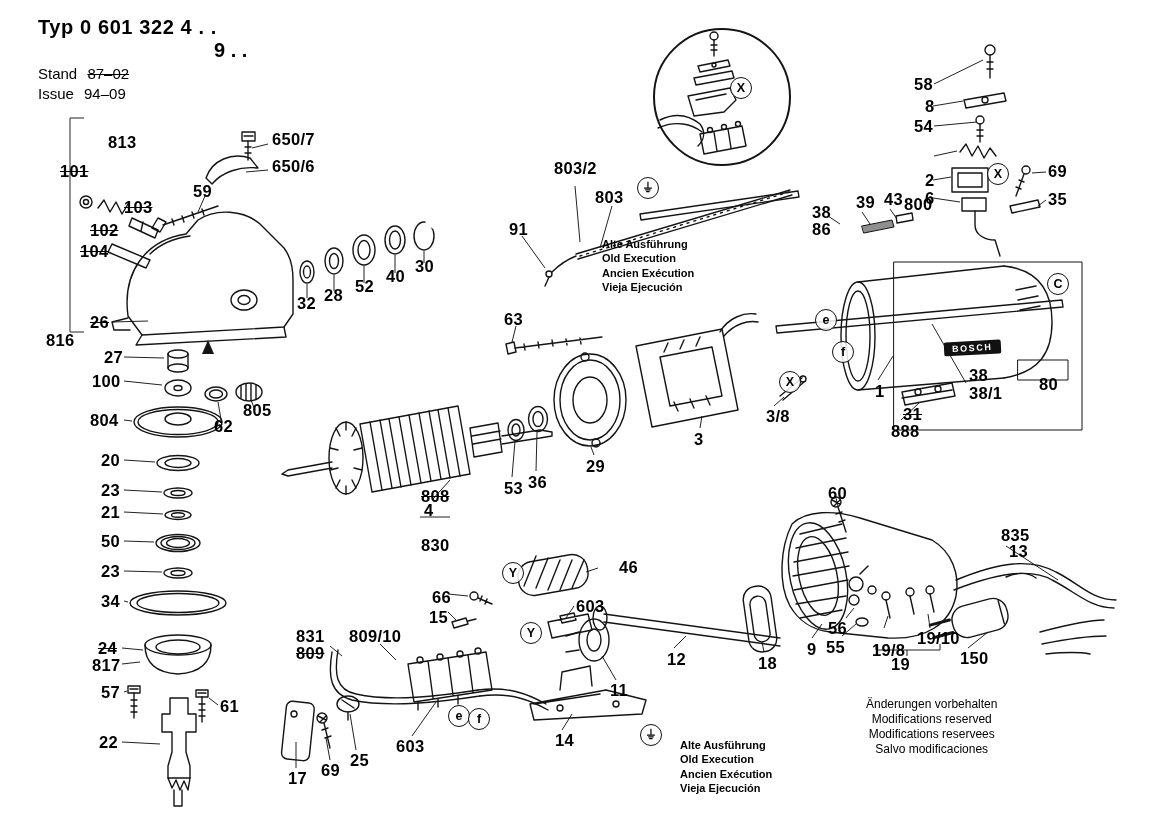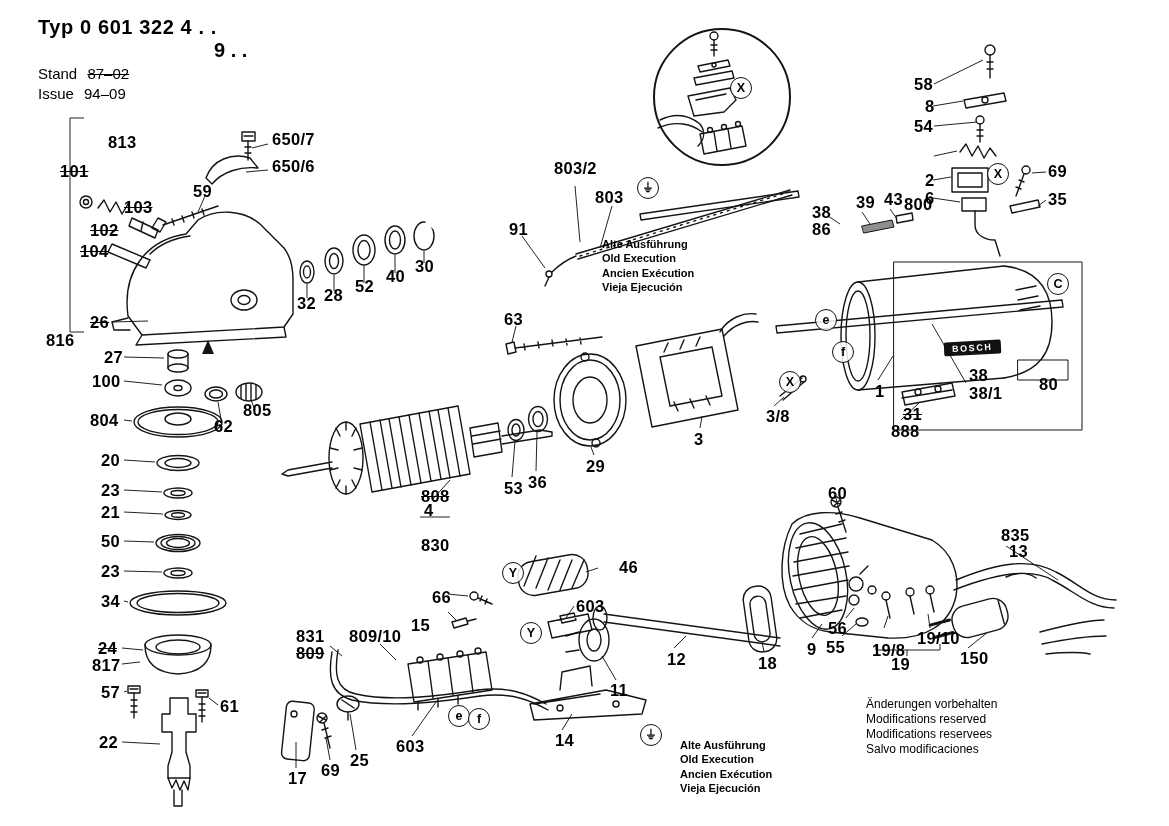--- a/index.html
+++ b/index.html
@@ -31,21 +31,21 @@
   .typ-line2 { font-size:20px; font-weight:700; margin-left:176px; }
   .meta-line { font-size:15px; margin-top:3px; }
   .meta-line .lbl { margin-right:6px; }
   .strike { text-decoration:line-through; }
 
   .note { position:absolute; font-size:11px; line-height:1.3; }
   .note .b { font-weight:700; }
   #note1 { left:602px; top:237px; }
   #note2 { left:680px; top:738px; }
 
-  #footer-disclaimer { position:absolute; left:866px; top:697px; font-size:12px; line-height:1.25; }
+  #footer-disclaimer { position:absolute; left:866px; top:697px; font-size:12px; line-height:1.25;text-align:center; }
   #footer-company    { position:absolute; left:866px; top:760px; font-size:12px; font-weight:700; line-height:1.25; }
 
   #bosch-badge {
     position:absolute; left:944px; top:341px; background:#111; color:#fff;
     font-size:9px; font-weight:700; letter-spacing:1.6px; padding:2px 8px;
     border-radius:2px; transform:rotate(-3deg);
   }
 </style>
 </head>
 <body>
@@ -444,21 +444,21 @@
       <div class="part-label" style="left: 872px; top: 630px; margin-top: 12px;">19/8</div>
       <div class="part-label" style="left: 917px; top: 630px;">19/10</div>
       <div class="part-label" style="left: 891px; top: 656px;">19</div>
       <div class="part-label" style="left: 960px; top: 650px;">150</div>
       <div class="part-label" style="left: 667px; top: 651px;">12</div>
       <div class="part-label" style="left: 758px; top: 655px;">18</div>
       <div class="part-label" style="left: 610px; top: 682px;">11</div>
       <div class="part-label" style="left: 555px; top: 732px;">14</div>
       <div class="part-label" style="left: 619px; top: 559px;">46</div>
       <div class="part-label" style="left: 432px; top: 589px;">66</div>
-      <div class="part-label" style="left: 411px; top: 609px; margin-top: 8px;">15</div>
+      <div class="part-label" style="left: 429px; top: 609px;">15</div>
       <div class="part-label" style="left: 296px; top: 628px;">831</div>
       <div class="part-label" style="left: 349px; top: 628px;">809/10</div>
       <div class="part-label struck" style="left: 296px; top: 645px;">809</div>
       <div class="part-label" style="left: 576px; top: 598px;">603</div>
       <div class="part-label" style="left: 396px; top: 738px;">603</div>
       <div class="part-label" style="left: 288px; top: 770px;">17</div>
       <div class="part-label" style="left: 321px; top: 762px;">69</div>
       <div class="part-label" style="left: 350px; top: 752px;">25</div>
     </div>
   <div id="circles">

